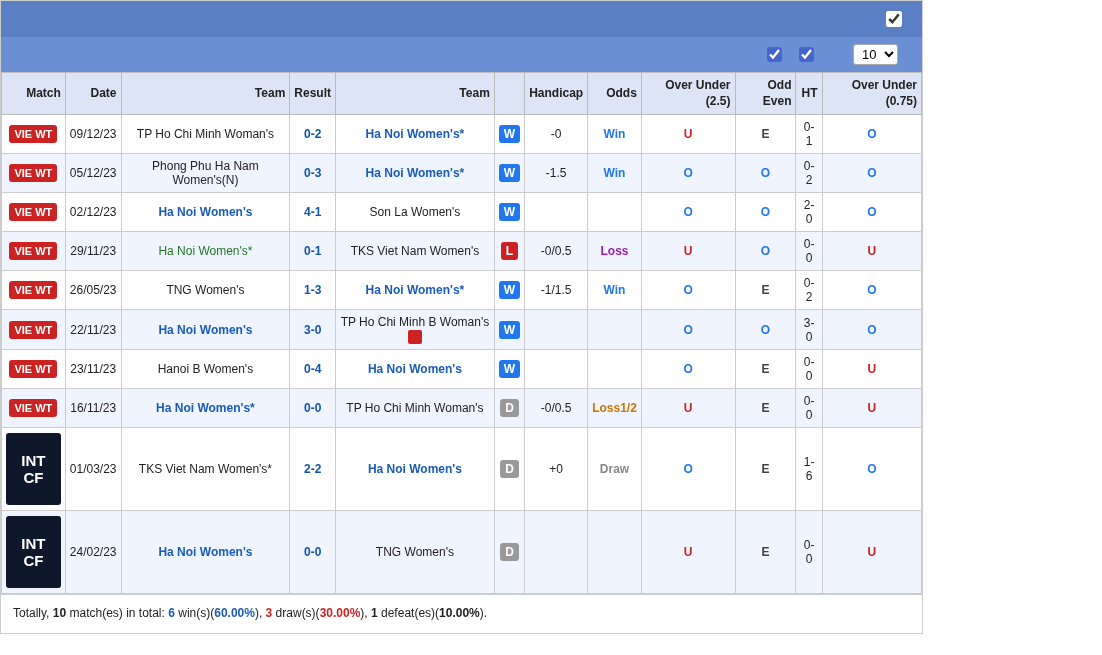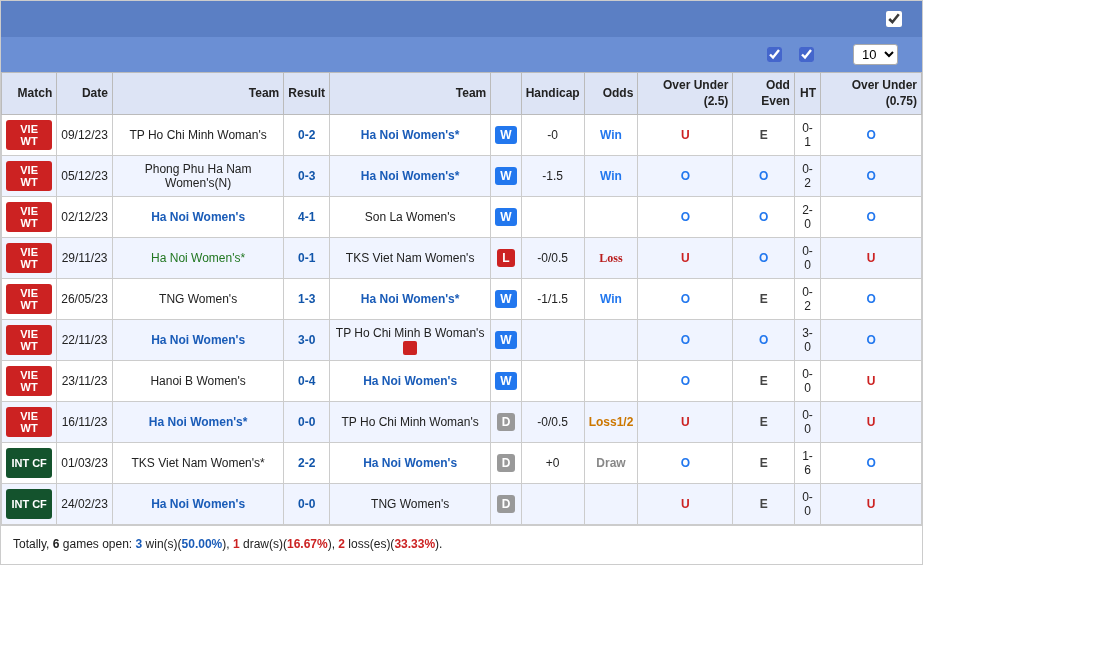--- a/index.html
+++ b/index.html
@@ -80,40 +80,40 @@
     .league-badge-vie {
       background: #cc2222;
       color: #fff;
       font-weight: bold;
       font-size: 11px;
       padding: 3px 5px;
       border-radius: 3px;
       display: inline-block;
     }
     .league-badge-int {
-      background: #14532d;
+      background: #0f172a;
       color: #fff;
       font-weight: bold;
-      font-size: 11px;
-      padding: 9px 5px;
+      font-size: 15px;
+      padding: 19px 5px;
       border-radius: 3px;
       display: inline-block;
     }
 
     .team-blue { color: #1a5cb8; font-weight: bold; }
     .team-green { color: #227722; }
 
     .result-score { font-weight: bold; color: #1155aa; }
 
     .outcome-w { color: #fff; background: #2277ee; border-radius: 3px; padding: 2px 5px; font-weight: bold; }
     .outcome-l { color: #fff; background: #cc2222; border-radius: 3px; padding: 2px 5px; font-weight: bold; }
     .outcome-d { color: #fff; background: #999; border-radius: 3px; padding: 2px 5px; font-weight: bold; }
 
     .odds-win { color: #2277ee; font-weight: bold; text-align: center; }
-    .odds-loss { color: #b91c1c; font-weight: bold; font-family: Liberation Serif, serif; }
+    .odds-loss { color: #a21caf; font-weight: bold; }
     .odds-draw { color: #888; font-weight: bold; }
     .odds-loss12 { color: #cc7700; font-weight: bold; text-align: right; }
 
     .ou-o { color: #2277ee; font-weight: bold; }
     .ou-u { color: #cc2222; font-weight: bold; }
     .ou-e { color: #444; font-weight: bold; }
 
     .red-badge {
       display: inline-block;
       background: #cc2222;
@@ -329,16 +329,16 @@
     <td><span class="ou-u">U</span></td>
     <td><span class="ou-e">E</span></td>
     <td>0-0</td>
     <td><span class="ou-u">U</span></td>
   </tr>
       </tbody>
   </table>
 
   <div class="summary">
     <div>
-      Totally, <span class="bold">6</span> games open: <span class="blue">3</span> win(s)(<span class="blue">50.00%</span>), <span class="red">1</span> draw(s)(<span class="red">16.67%</span>), <span class="red">2</span> loss(es)(<span class="red">33.33%</span>).
+      Totally, <span class="bold">10</span> match(es) in total: <span class="blue">6</span> win(s)(<span class="blue">60.00%</span>), <span class="red">3</span> draw(s)(<span class="red">30.00%</span>), <span class="bold">1</span> defeat(es)(<span class="bold">10.00%</span>).
     </div>
   </div>
 </div>
 
 </body></html>

